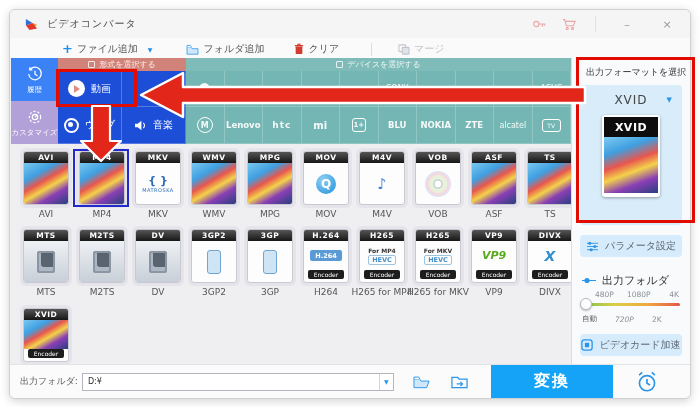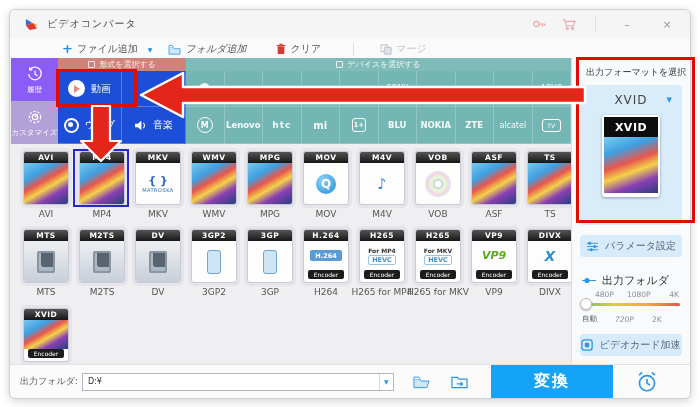--- a/index.html
+++ b/index.html
@@ -31,21 +31,21 @@
   .caret-sm { font-size:6px; color:#1d8fe8; margin:0 0 0 6px; }
   .disabled { color:#c3c6cc; }
 
   
   .main { position:absolute; left:0; top:48px; right:0; bottom:34px; background:#efeff2; }
 
   
   .sidebar { position:absolute; left:1px; top:0; width:47px; height:86px; }
   .side-tile { width:47px; height:43px; display:flex; flex-direction:column; align-items:center;
                justify-content:center; color:#fff; }
-  .side-hist { background:#8b5cf6; }
+  .side-hist { background:#3b82f6; }
   .side-cust { background:#b2a0d9; }
   .side-tile .lbl { font-size:7.5px; margin-top:2px; white-space:nowrap; }
 
   
   .tabs { position:absolute; left:48px; top:0; width:513px; height:86px; display:flex; flex-direction:column; }
   .tabs-header { display:flex; height:13px; }
   .hdr-red  { width:128px; background:#d1837a; color:#fbeae7; font-size:8px; display:flex;
               align-items:center; justify-content:center; gap:4px; }
   .hdr-teal { flex:1; background:#7fbcb9; color:#eef7f6; font-size:8px; display:flex;
               align-items:center; justify-content:center; gap:4px; }
@@ -194,21 +194,21 @@
         <span class="winbtn">×</span>
       </div>
     </div>
 
     <div class="toolbar">
       <span class="tool">
         <span class="plus">+</span>
         <span>ファイル追加</span>
         <span class="caret-sm">▼</span>
       </span>
-      <span class="tool" style="margin-left:16px;font-style:italic;">
+      <span class="tool" style="margin-left:34px;">
         <svg width="13" height="11" viewBox="0 0 16 14">
           <path fill="#cfe7fb" stroke="#2b96e8" d="M1 4h5l1.5 2H15v7H1z"></path>
           <path fill="#fff" stroke="#2b96e8" d="M1 4V1.8h4.2L6.8 4"></path>
         </svg>
         <span>フォルダ追加</span>
       </span>
       <span class="tool" style="margin-left:30px;">
         <svg width="10" height="12" viewBox="0 0 12 14">
           <rect x="2" y="4" width="8" height="9" rx="1" fill="#d23b2f"></rect>
           <rect x="1" y="2.2" width="10" height="1.6" fill="#d23b2f"></rect>

